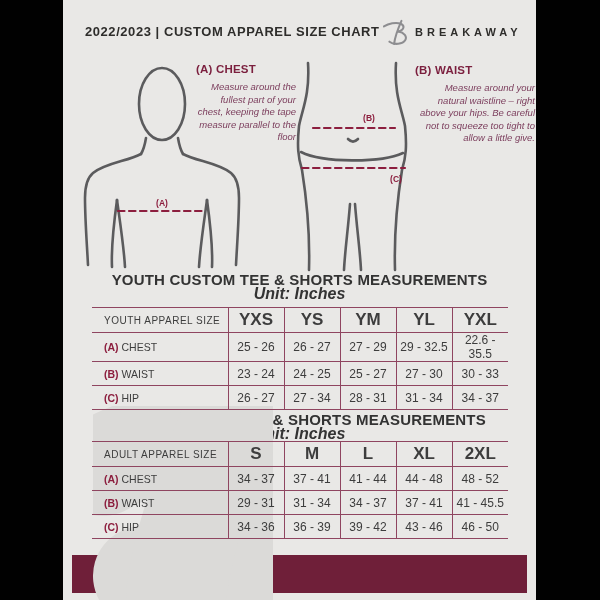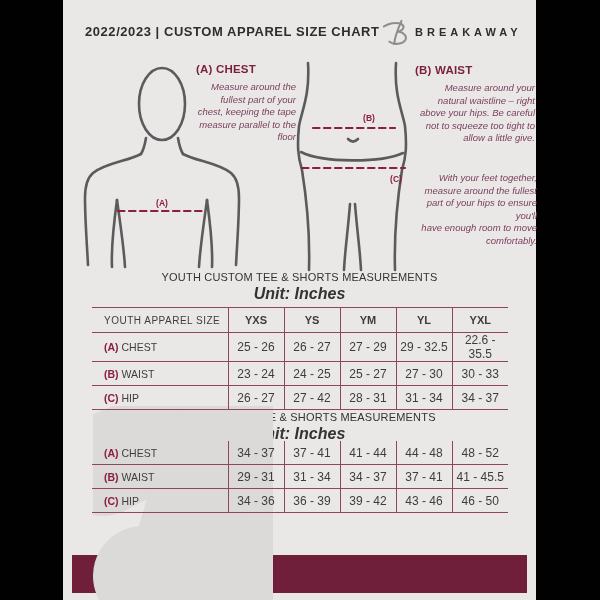--- a/index.html
+++ b/index.html
@@ -20,31 +20,31 @@
   .fig .dash{stroke:#8c1e3e;stroke-width:2.2;stroke-dasharray:6.5 4.5;}
   .fig text{fill:#8c1e3e;font-weight:bold;font-size:8.5px;font-family:"Liberation Sans",sans-serif;}
 
   .mblock{position:absolute;}
   .mblock h3{margin:0;font-size:11.5px;font-weight:bold;color:#7b1f3e;letter-spacing:.2px;}
   .mblock p{margin:6px 0 0 0;font-size:9.5px;font-style:italic;font-weight:500;
             color:#7c3e5d;line-height:1.32;text-align:right;}
   .preline{white-space:pre-line;}
 
   
-  .tbl-title{position:absolute;width:473px;text-align:center;font-size:11px;
-             font-weight:normal;color:#333;letter-spacing:.2px;}
+  .tbl-title{position:absolute;width:473px;text-align:center;font-size:15px;
+             font-weight:bold;color:#333;letter-spacing:.2px;}
   .tbl-unit{position:absolute;width:473px;text-align:center;font-size:16px;
             font-style:italic;font-weight:600;color:#333;}
   table.size-table{position:absolute;left:29px;width:416px;border-collapse:collapse;
             table-layout:fixed;color:#3d3d3d;z-index:2;}
   .size-table tr{border-bottom:1.5px solid #8f4560;}
   .size-table tr.head{border-top:1.5px solid #8f4560;margin-top:41px;}
   .size-table th,.size-table td{padding:0;border:0;}
   .size-table th:not(:last-child),.size-table td:not(:last-child){border-right:1.5px solid #8f4560;}
-  .size-table tr.head th{height:24px;font-size:11px;font-weight:bold;text-align:center;}
+  .size-table tr.head th{height:24px;font-size:17px;font-weight:bold;text-align:center;}
   .size-table tr.head th.first{font-weight:normal;font-size:10px;letter-spacing:.5px;
             text-align:left;padding-left:12px;color:#3d3d3d;}
   .size-table td{height:23px;text-align:center;font-size:12px;}
   .size-table td.first{text-align:left;padding-left:12px;font-size:10.5px;}
   .size-table .key{color:#8c1e3e;font-weight:bold;}
 
   .watermark{position:absolute;left:30px;top:406px;z-index:1;}
   .watermark path{fill:none;stroke:#dbdad8;stroke-width:15;stroke-linecap:round;}
 
   .footer-bar{position:absolute;left:9px;top:555px;width:455px;height:38px;background:#6f1f39;}
@@ -96,22 +96,20 @@
 
     <div class="mblock" style="left:133px;top:63px;width:100px;">
       <h3>(A) CHEST</h3>
       <p>Measure around the fullest part of your chest, keeping the tape measure parallel to the floor</p>
     </div>
     <div class="mblock" style="left:352px;top:64px;width:120px;">
       <h3>(B) WAIST</h3>
       <p>Measure around your natural waistline – right above your hips. Be careful not to squeeze too tight to allow a little give.</p>
     </div>
     <div class="mblock" style="left:352px;top:166px;width:122px;">
-      <p class="preline">With your feet together, measure around the fullest part of your hips to ensure you'll
-have enough room to move comfortably.</p>
     </div>
 
     <svg class="watermark" width="180" height="200" viewBox="0 0 26 30">
       <g stroke-width="2.4" fill="none" stroke="#dbdad8" stroke-linecap="round">
         <path d="M1,9 C6,6 14,4 19,6 C24,8 23,13 16.5,14.5"></path>
         <path d="M16.5,14.5 C23,15.5 26.5,20 24,24 C21.5,28 12,29.5 7,25.5"></path>
         <path d="M20,3 C16,12 13,20 12,28"></path>
       </g>
     </svg>
 
@@ -147,40 +145,48 @@
         <td class="first"><span class="key">(B)</span> <span>WAIST</span></td>
         <td>23 - 24</td>
         <td>24 - 25</td>
         <td>25 - 27</td>
         <td>27 - 30</td>
         <td>30 - 33</td>
       </tr>
       <tr>
         <td class="first"><span class="key">(C)</span> <span>HIP</span></td>
         <td>26 - 27</td>
-        <td>27 - 42</td>
+        <td>27 - 34</td>
         <td>28 - 31</td>
         <td>31 - 34</td>
         <td>34 - 37</td>
       </tr>
     </tbody>
       </table>
 
     <div class="tbl-title" style="top:411px;">ADULT CUSTOM TEE &amp; SHORTS MEASUREMENTS</div>
     <div class="tbl-unit" style="top:425px;">Unit: Inches</div>
     <table class="size-table" style="top:441px;">
       <colgroup>
           <col style="width:136px">
           <col style="width:56px">
           <col style="width:56px">
           <col style="width:56px">
           <col style="width:56px">
           <col style="width:56px">
         </colgroup>
       <tbody>
+          <tr class="head">
+        <th class="first">ADULT APPAREL SIZE</th>
+        <th>S</th>
+        <th>M</th>
+        <th>L</th>
+        <th>XL</th>
+        <th>2XL</th>
+      </tr>
       <tr>
         <td class="first"><span class="key">(A)</span> <span>CHEST</span></td>
         <td>34 - 37</td>
         <td>37 - 41</td>
         <td>41 - 44</td>
         <td>44 - 48</td>
         <td>48 - 52</td>
       </tr>
       <tr>
         <td class="first"><span class="key">(B)</span> <span>WAIST</span></td>

